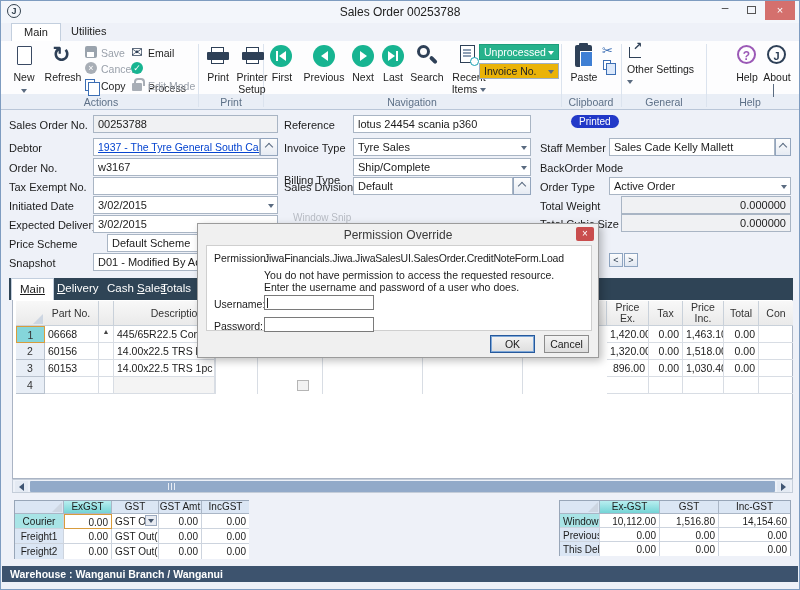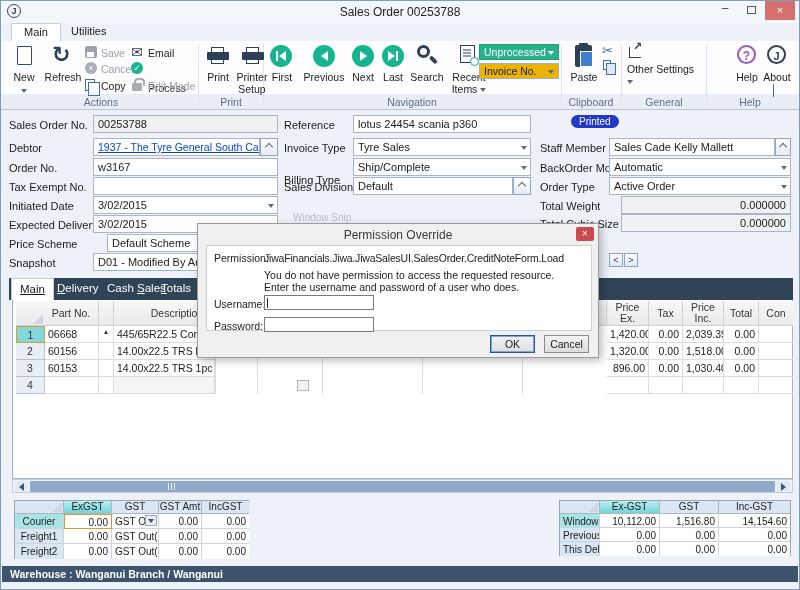--- a/index.html
+++ b/index.html
@@ -357,21 +357,20 @@
 
   <div class="badge" style="left:570px; top:114px;">Printed</div>
 
   <div class="lbl" style="left:539px; top:141px;">Staff Member</div>
   <div class="field" style="left:608px; top:137px; width:166px;">Sales Cade Kelly Mallett</div>
   <div class="expbtn" style="left:774px; top:137px; width:16px;">
       <span class="chevron-up"></span>
     </div>
 
   <div class="lbl" style="left:539px; top:161px;">BackOrder Mode</div>
-  <div class="field" style="left:608px; top:157px; width:182px;"><span>Automatic</span><span class="ddt"></span></div>
 
   <div class="lbl" style="left:539px; top:180px;">Order Type</div>
   <div class="field" style="left:608px; top:176px; width:182px;"><span>Active Order</span><span class="ddt"></span></div>
 
   <div class="lbl" style="left:539px; top:199px;">Total Weight</div>
   <div class="field ro num" style="left:620px; top:195px; width:170px;">0.000000</div>
 
   <div class="lbl" style="left:539px; top:217px;">Total Cubic Size</div>
   <div class="field ro num" style="left:620px; top:213px; width:170px;">0.000000</div>
 
@@ -410,21 +409,21 @@
     <div class="gline" style="left:409px;"></div>
     <div class="gline" style="left:509px;"></div>
 
     <div>
       <div class="gc rowhdr sel" style="left:3px; top:26px; width:29px;">1</div>
       <div class="gc" style="left:32px; top:26px; width:54px;">06668</div>
       <div class="gc" style="left:86px; top:26px; width:15px; font-size:7px; text-align:center; color:#444;">▲</div>
       <div class="gc" style="left:101px; top:26px; width:101px;">445/65R22.5  Contine</div>
       <div class="gc num" style="left:594px; top:26px; width:42px;">1,420.00</div>
       <div class="gc num" style="left:636px; top:26px; width:34px;">0.00</div>
-      <div class="gc num" style="left:670px; top:26px; width:41px;">2,039.39</div>
+      <div class="gc num" style="left:670px; top:26px; width:41px;">1,463.10</div>
       <div class="gc num" style="left:711px; top:26px; width:35px;">0.00</div>
       <div class="gc" style="left:746px; top:26px; width:34px; border-right:none;"></div>
     </div>
 
     <div>
       <div class="gc rowhdr" style="left:3px; top:43px; width:29px;">2</div>
       <div class="gc" style="left:32px; top:43px; width:54px;">60156</div>
       <div class="gc" style="left:86px; top:43px; width:15px;"></div>
       <div class="gc" style="left:101px; top:43px; width:101px;">14.00x22.5 TRS build</div>
       <div class="gc num" style="left:594px; top:43px; width:42px;">1,320.00</div>

